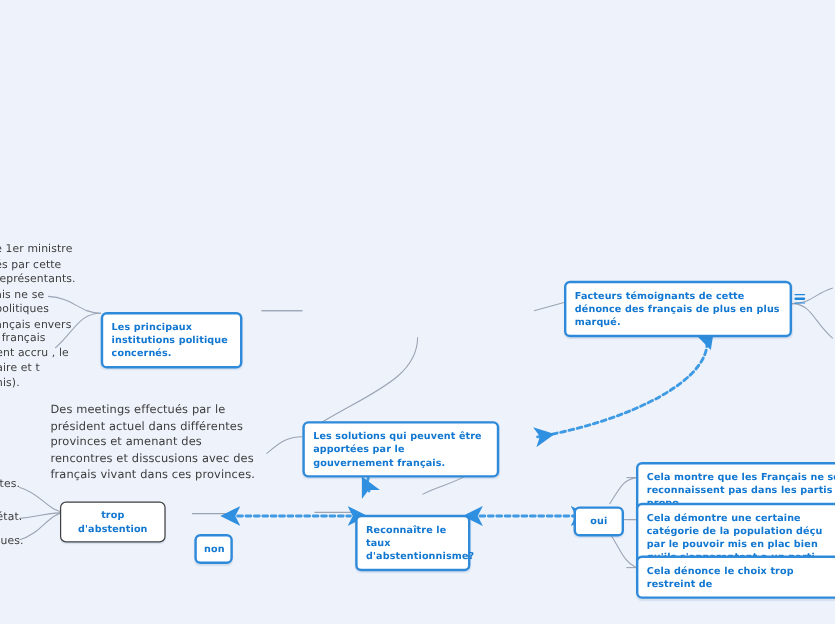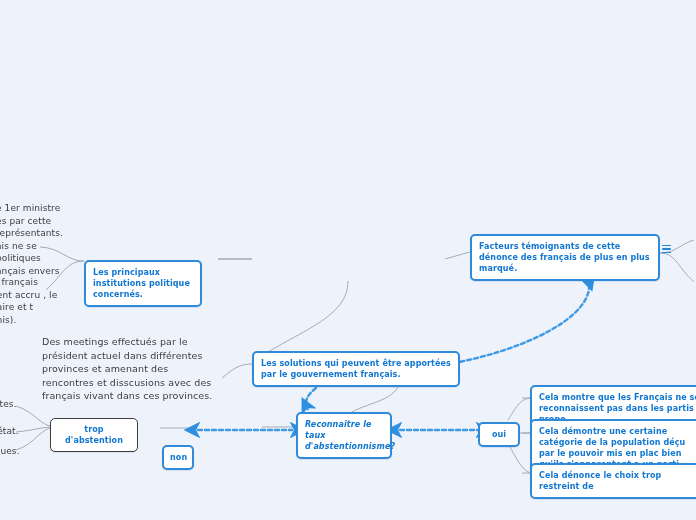--- a/index.html
+++ b/index.html
@@ -173,23 +173,23 @@
 
 
   <div class="node thick" style="left:470px; top:234px; width:190px;">Facteurs témoignants de cette dénonce des français de plus en plus marqué.</div>
 
   <div class="handle" style="left:662px; top:243px;">
     <i></i>
     <i></i>
     <i></i>
   </div>
 
-  <div class="node thick" style="left:252px; top:351px; width:208px;">Les solutions qui peuvent être apportées par le gouvernement français.</div>
-
-  <div class="node thick" style="left:296px; top:412px; width:96px;font-style:italic;">Reconnaître le taux d'abstentionnisme?</div>
+  <div class="node thick" style="left:252px; top:351px; width:164px;">Les solutions qui peuvent être apportées par le gouvernement français.</div>
+
+  <div class="node thick" style="left:296px; top:429px; width:96px;">Reconnaître le taux d'abstentionnisme?</div>
 
   <div class="node thick small" style="left:162px; top:419px; width:32px;margin-top:26px;">non</div>
 
   <div class="node thick small" style="left:478px; top:422px; width:42px;">oui</div>
 
   <div class="node small" style="left:50px; top:418px; width:88px;">trop d'abstention</div>
 
   <div class="node thick" style="left:530px; top:385px; width:180px;">Cela montre que les Français ne se reconnaissent pas dans les partis propo</div>
 
   <div class="node thick" style="left:530px; top:419px; width:180px;">Cela démontre une certaine catégorie de la population déçu par le pouvoir mis en plac bien qu'ils s'apparentent a un parti politiqu</div>

